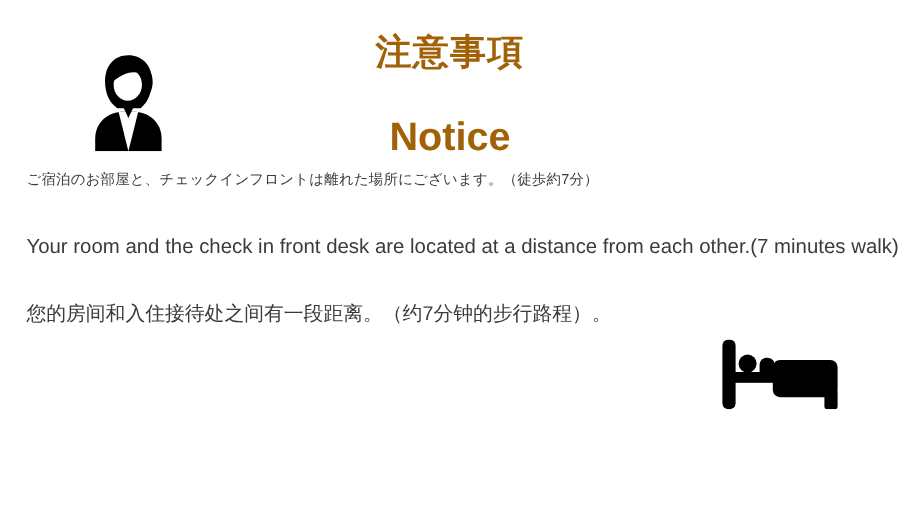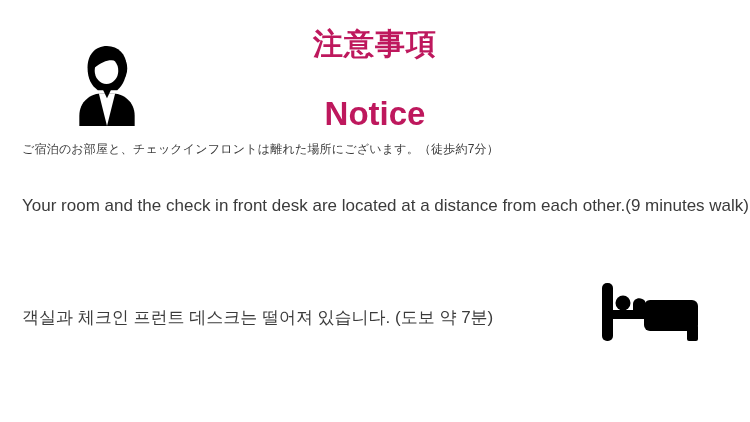--- a/index.html
+++ b/index.html
@@ -14,21 +14,21 @@
     background: #ffffff;
     overflow: hidden;
   }
   
   .title-block {
     position: absolute;
     top: 24px;
     left: 0;
     right: 0;
     text-align: center;
-    color: #be185d;
+    color: #a16207;
   }
   .title-jp {
     font-size: 30px;
     font-weight: 700;
     letter-spacing: 1px;
     line-height: 1.3;
   }
   .title-en {
     font-size: 33px;
     font-weight: 700;
@@ -88,24 +88,24 @@
     </svg>
   </span>
 
   <div class="title-block">
     <div class="title-jp">注意事項</div>
     <div class="title-en">Notice</div>
   </div>
 
   <p class="notice-line line-ja" lang="ja">ご宿泊のお部屋と、チェックインフロントは離れた場所にございます。（徒歩約7分）</p>
 
-  <p class="notice-line line-en" lang="en">Your room and the check in front desk are located at a distance from each other.(9 minutes walk)</p>
+  <p class="notice-line line-en" lang="en">Your room and the check in front desk are located at a distance from each other.(7 minutes walk)</p>
 
+  <p class="notice-line line-zh" lang="zh">您的房间和入住接待处之间有一段距离。（约7分钟的步行路程）。</p>
 
-  <p class="notice-line line-ko" lang="ko">객실과 체크인 프런트 데스크는 떨어져 있습니다. (도보 약 7분)</p>
 
   <span class="bed-wrap">
     <svg viewBox="0 0 100 58" xmlns="http://www.w3.org/2000/svg" aria-hidden="true">
 
       <rect x="2" y="0" width="11" height="58" rx="5" fill="#000000"></rect>
 
       <circle cx="23" cy="20" r="7.5" fill="#000000"></circle>
 
       <path d="M33 28 L33 21 C33 15 41 13 45 18 L45 28 Z" fill="#000000"></path>
 

